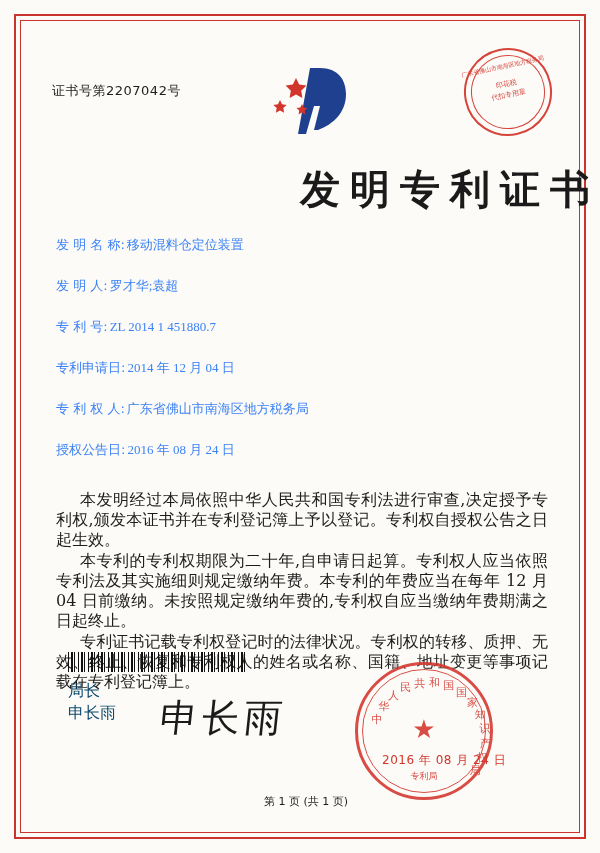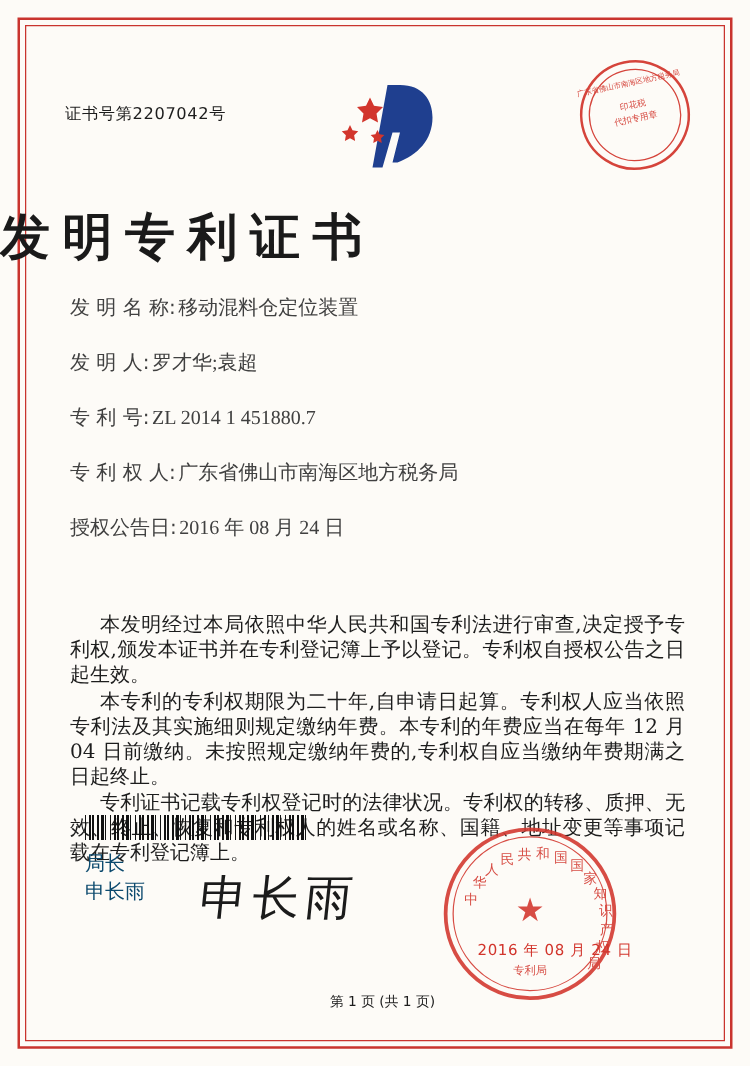--- a/index.html
+++ b/index.html
@@ -95,40 +95,40 @@
     left: 0; right: 0; top: 12px;
     text-align: center;
     font-size: 6px;
     color: #d2352c;
   }
 
   .title {
     position: absolute;
     left: 0; right: 0;
     top: 162px;
-    text-align: left;
+    text-align: right;
     font-size: 40px;
     font-weight: bold;
     letter-spacing: 10px;
     color: #1a1a1a;
     font-family: "DejaVu Serif", "Liberation Serif", serif;
   }
 
   .fields {
     position: absolute;
     left: 56px;
     top: 236px;
     right: 56px;
   }
   .field-row {
     display: flex;
     align-items: baseline;
     margin-bottom: 23px;
-    font-size: 16px;
-    color: #404040;
+    font-size: 13px;
+    color: #3b82f6;
   }
   .field-label {
     white-space: nowrap;
     font-family: "DejaVu Sans", sans-serif;
   }
   .field-value {
     margin-left: 2px;
     font-family: Liberation Serif, serif;
   }
 
@@ -285,20 +285,24 @@
       <span class="field-label">发 明 名 称:</span>
       <span class="field-value">移动混料仓定位装置</span>
     </div>
     <div class="field-row">
       <span class="field-label">发 明 人:</span>
       <span class="field-value">罗才华;袁超</span>
     </div>
     <div class="field-row">
       <span class="field-label">专 利 号:</span>
       <span class="field-value">ZL 2014 1 451880.7</span>
+    </div>
+    <div class="field-row">
+      <span class="field-label">专利申请日:</span>
+      <span class="field-value">2014 年 12 月 04 日</span>
     </div>
     <div class="field-row">
       <span class="field-label">专 利 权 人:</span>
       <span class="field-value">广东省佛山市南海区地方税务局</span>
     </div>
     <div class="field-row">
       <span class="field-label">授权公告日:</span>
       <span class="field-value">2016 年 08 月 24 日</span>
     </div>
   </div>

